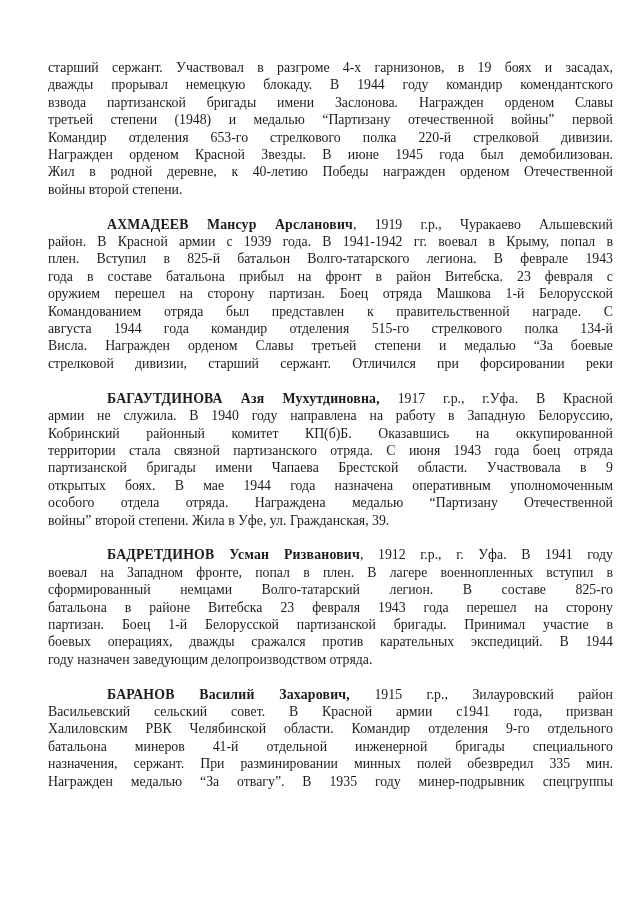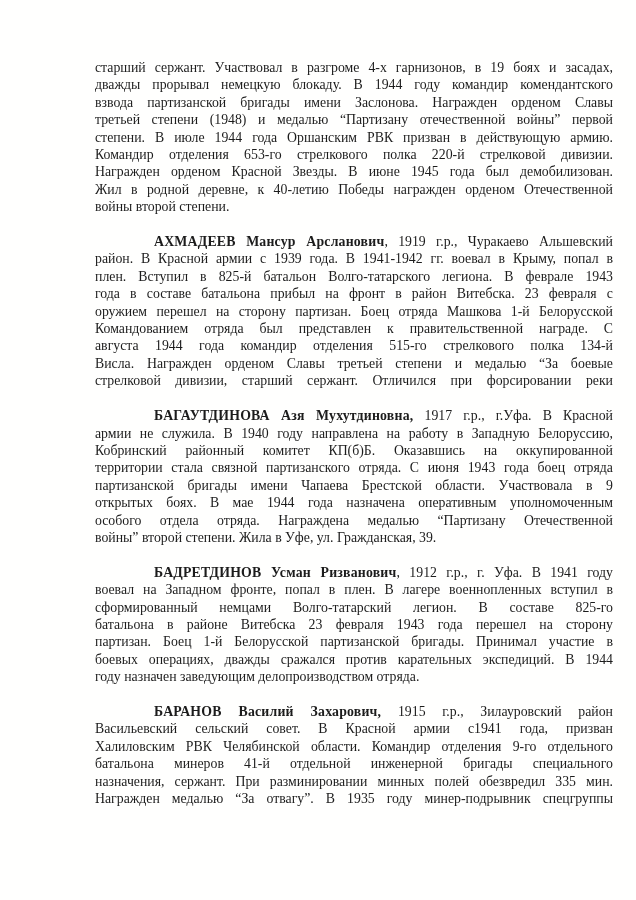--- a/index.html
+++ b/index.html
@@ -5,21 +5,21 @@
   html, body {
     margin: 0;
     padding: 0;
     background: #ffffff;
   }
   .page {
     position: relative;
     width: 636px;
     height: 900px;
     box-sizing: border-box;
-    padding: 59px 23px 0 95px;
+    padding: 59px 23px 0 48px;
     background: #fffffe;
     color: #1c1c1c;
     font-family: "Liberation Serif", "DejaVu Serif", serif;
     font-size: 13.8px;
     line-height: 17.4px;
     overflow: hidden;
   }
   .para {
     margin: 0 0 17.4px 0;
   }
@@ -43,21 +43,20 @@
 </head>
 <body>
 
 <div class="page">
   <div>
       <div class="para">
         <div class="line first">старший сержант. Участвовал в разгроме 4-х гарнизонов, в 19 боях и засадах,</div>
         <div class="line">дважды прорывал немецкую блокаду. В 1944 году командир комендантского</div>
         <div class="line">взвода партизанской бригады имени Заслонова. Награжден орденом Славы</div>
         <div class="line">третьей степени (1948) и медалью “Партизану отечественной войны” первой</div>
-        <div class="line">степени. В июле 1944 года Оршанским РВК призван в действующую армию.</div>
         <div class="line">Командир отделения 653-го стрелкового полка 220-й стрелковой дивизии.</div>
         <div class="line">Награжден орденом Красной Звезды. В июне 1945 года был демобилизован.</div>
         <div class="line">Жил в родной деревне, к 40-летию Победы награжден орденом Отечественной</div>
         <div class="line last">войны второй степени.</div>
       </div>
       <div class="para indent">
         <div class="line first"><b>АХМАДЕЕВ Мансур Арсланович</b>, 1919 г.р., Чуракаево Альшевский</div>
         <div class="line">район. В Красной армии с 1939 года. В 1941-1942 гг. воевал в Крыму, попал в</div>
         <div class="line">плен. Вступил в 825-й батальон Волго-татарского легиона. В феврале 1943</div>
         <div class="line">года в составе батальона прибыл на фронт в район Витебска. 23 февраля с</div>

